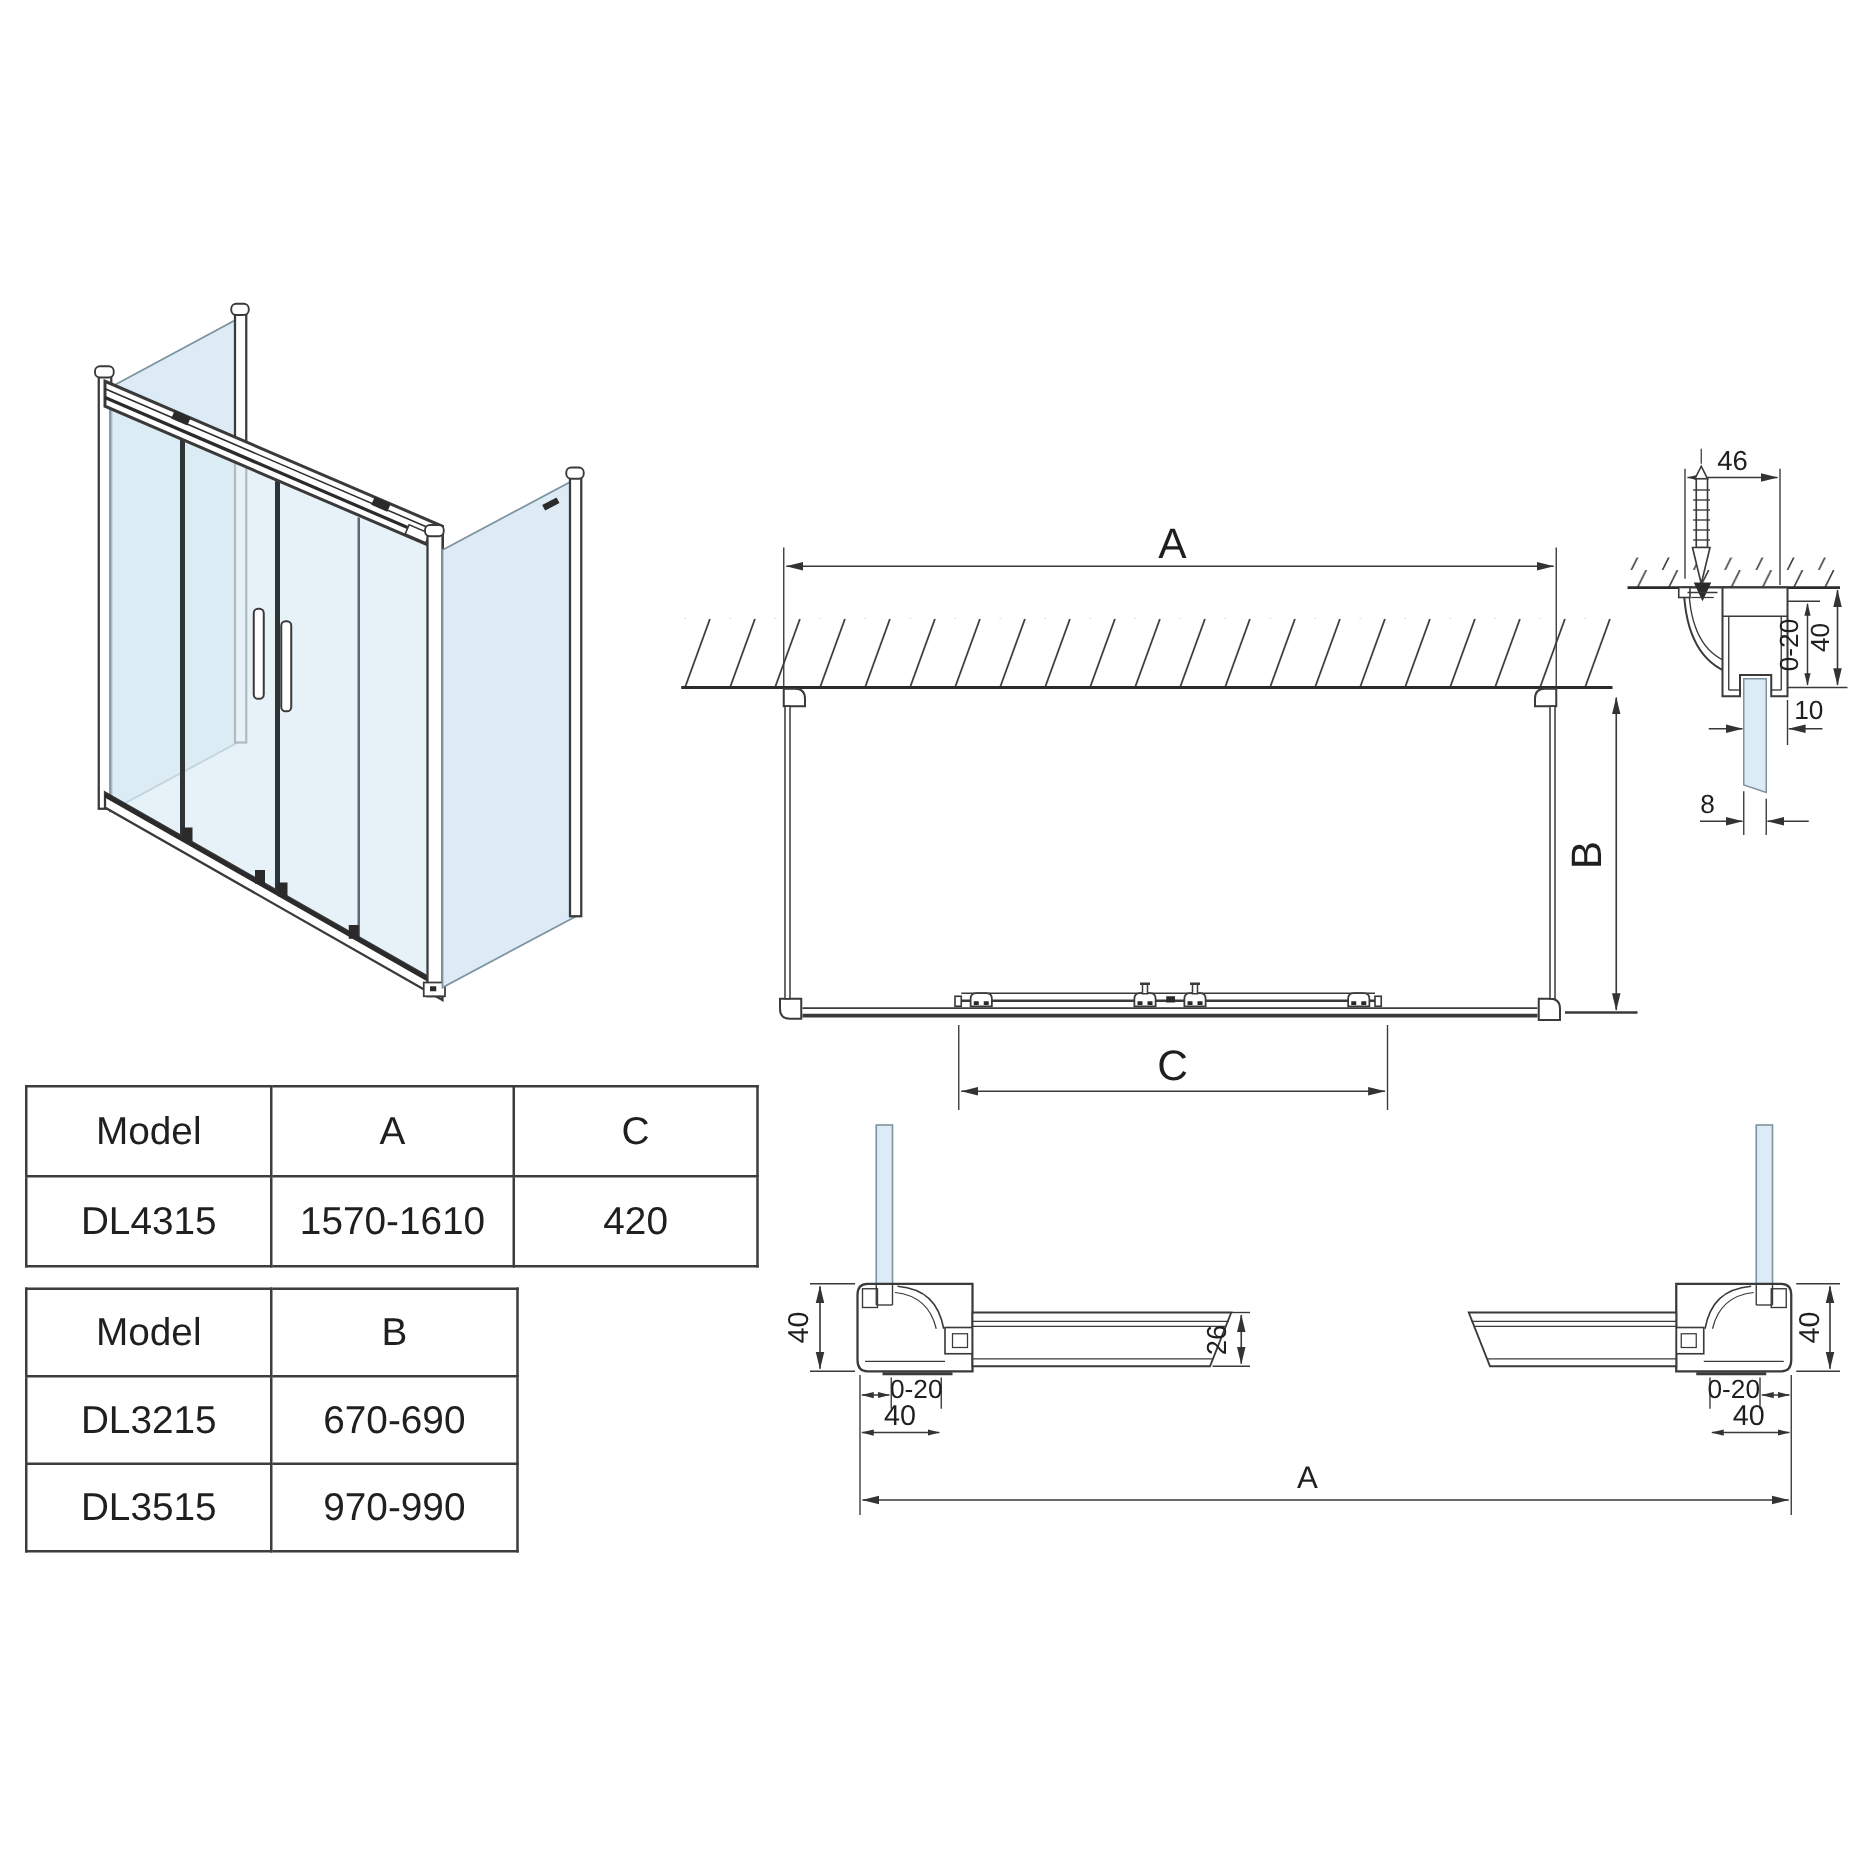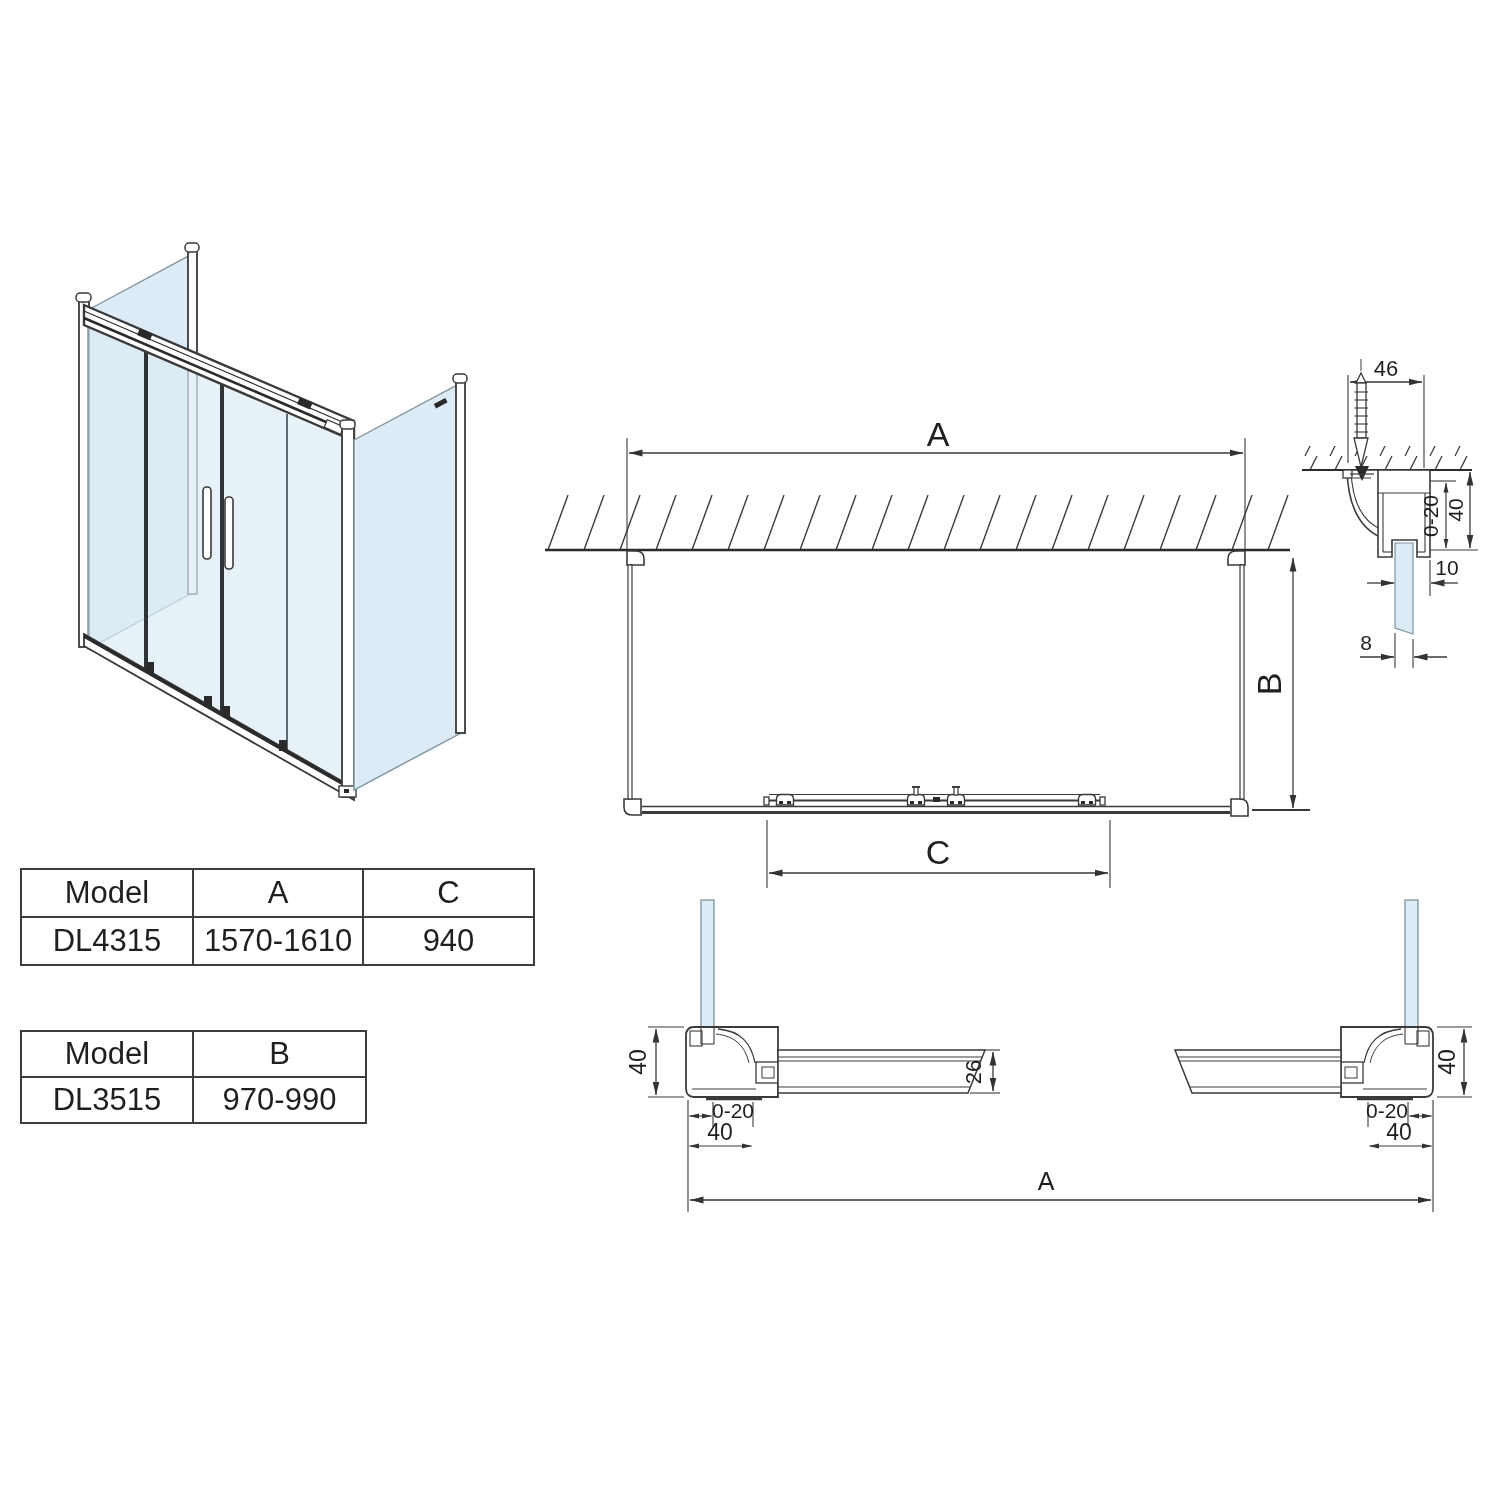--- a/index.html
+++ b/index.html
@@ -11,21 +11,21 @@
   .thk{stroke:#2b2b2b;fill:none;}
   .wht{fill:#ffffff;stroke:#3a3a3a;}
   .glass{fill:#dcebf5;stroke:#7d93a0;}
   .dk{fill:#2a2a2a;stroke:none;}
   .dim{stroke:#3a3a3a;stroke-width:1.3;fill:none;marker-start:url(#arr);marker-end:url(#arr);}
   .dimS{stroke:#3a3a3a;stroke-width:1.2;fill:none;marker-start:url(#arrS);marker-end:url(#arrS);}
   .dimE{stroke:#3a3a3a;stroke-width:1.3;fill:none;marker-end:url(#arr);}
   .ext{stroke:#3a3a3a;stroke-width:1.1;fill:none;}
   table{border-collapse:collapse;position:absolute;table-layout:fixed;}
   td,th{border:2px solid #3d3d3d;text-align:center;vertical-align:middle;
-        font-size:31px;font-weight:400;padding:4px;font-family:"Liberation Sans", sans-serif;}
+        font-size:31px;font-weight:400;padding:16px;font-family:"Liberation Sans", sans-serif;}
   #table-ac{left:20px;top:868px;width:483px;}
   #table-ac th,#table-ac td{height:38px;}
   #table-b{left:20px;top:1030px;width:325px;}
   #table-b th,#table-b td{height:35.5px;}
   .c1{width:162px;} .c2{width:160px;} .c3{width:161px;} .cb2{width:163px;}
 </style>
 </head>
 <body>
 
 <div id="stage">
@@ -284,31 +284,35 @@
   <table id="table-ac">
     <tbody>
         <tr>
       <th class="c1">Model</th>
       <th class="c2">A</th>
       <th class="c3">C</th>
     </tr>
     <tr>
       <td>DL4315</td>
       <td>1570-1610</td>
-      <td>940</td>
+      <td>420</td>
     </tr>
   </tbody>
     </table>
 
   <table id="table-b">
     <tbody>
         <tr>
       <th class="c1">Model</th>
       <th class="cb2">B</th>
     </tr>
     <tr>
+      <td>DL3215</td>
+      <td>670-690</td>
+    </tr>
+    <tr>
       <td>DL3515</td>
       <td>970-990</td>
     </tr>
   </tbody>
     </table>
 
 </div>
 
 </body></html>

